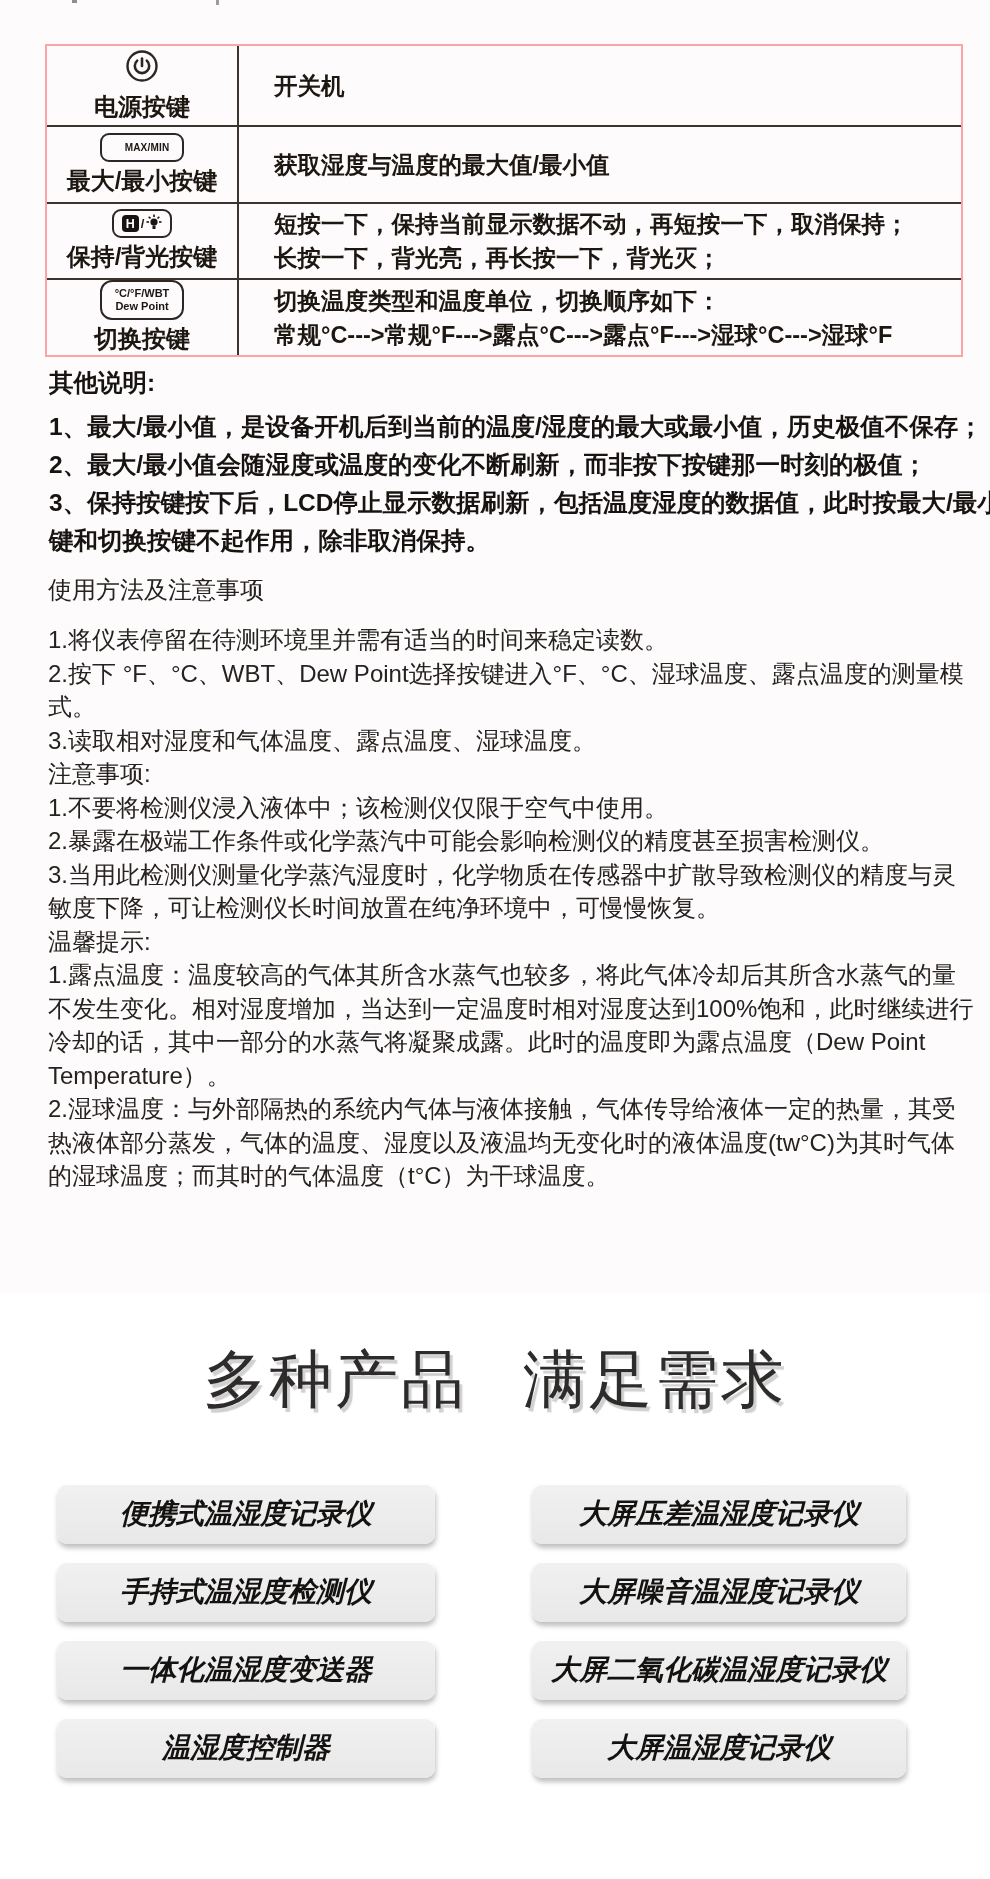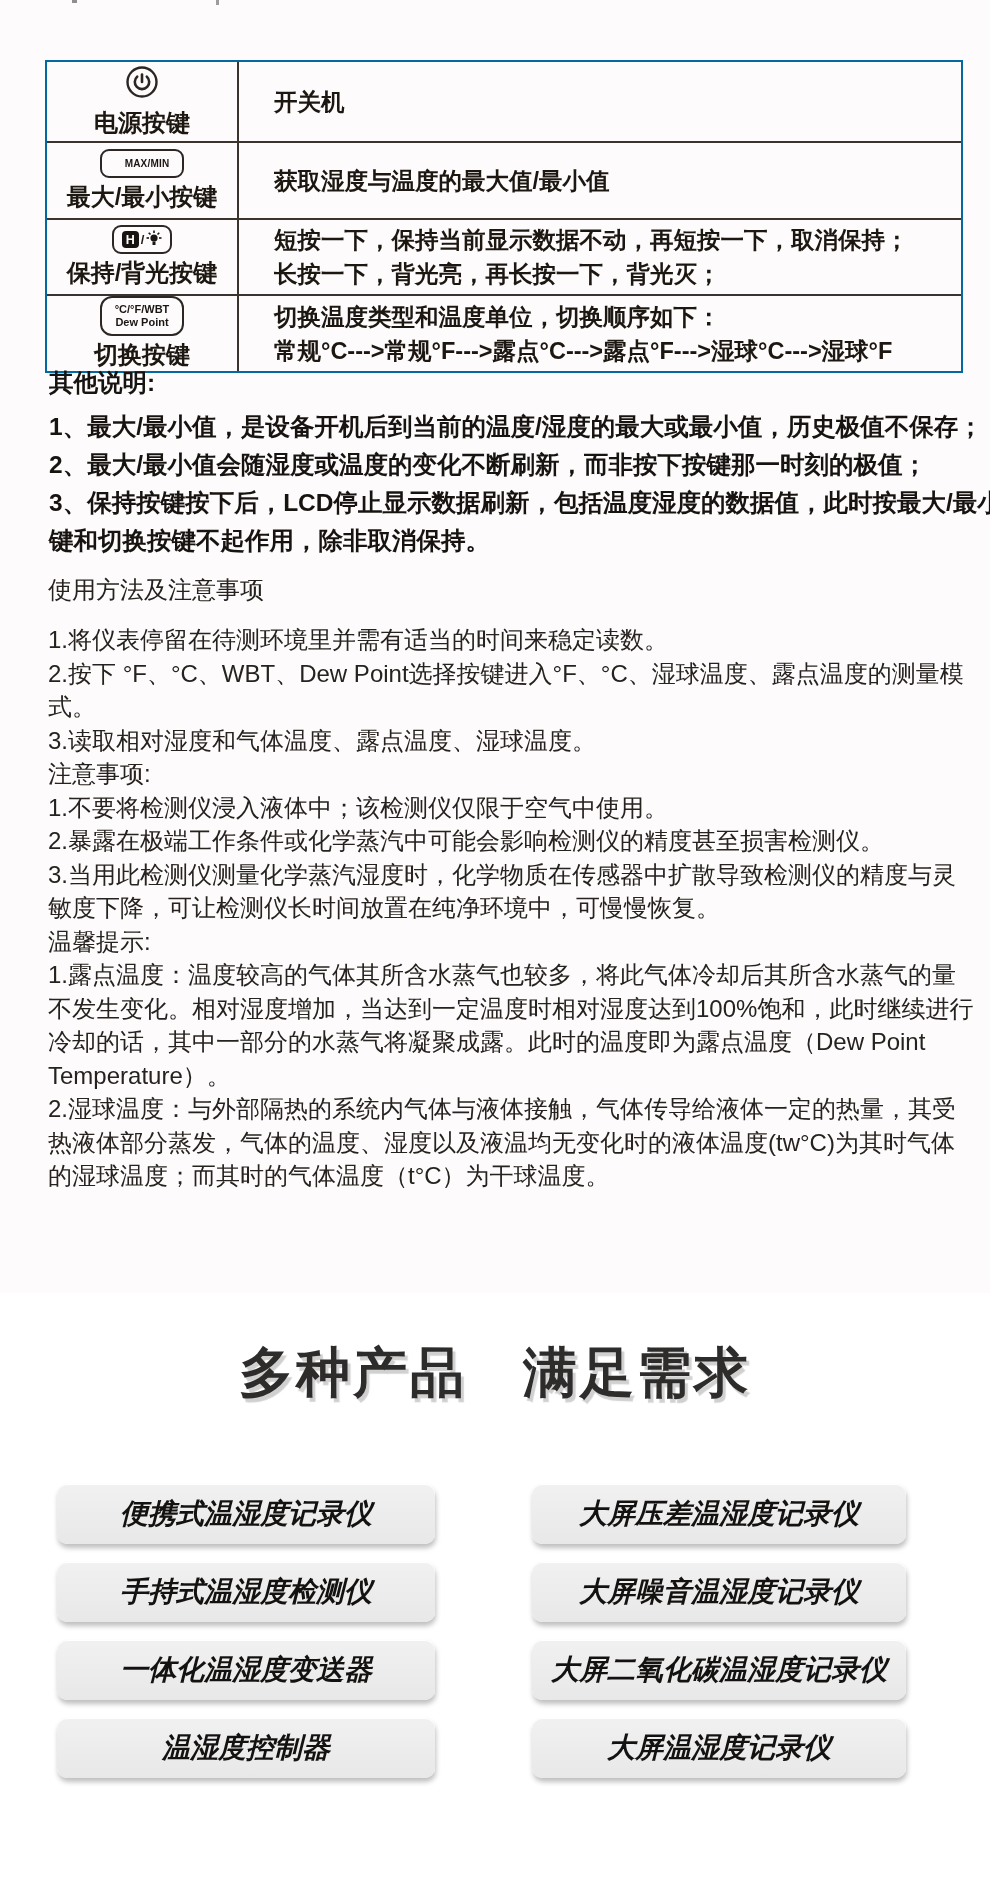--- a/index.html
+++ b/index.html
@@ -8,24 +8,24 @@
     position:relative; width:990px; height:1879px; overflow:hidden;
     background:#ffffff; color:#1b1613;
     font-family:"Liberation Sans","DejaVu Sans",sans-serif;
   }
   .top-bg { position:absolute; left:0; top:0; width:990px; height:1293px; background:#fdfbfb; }
   .tick-a { position:absolute; left:72px; top:0; width:5px; height:3px; background:#8f8f8f; }
   .tick-b { position:absolute; left:216px; top:0; width:3px; height:5px; background:#9d9d9d; }
 
   
   .tbl {
-    position:absolute; left:45px; top:60px; width:914px;
+    position:absolute; left:45px; top:44px; width:914px;
     display:grid; grid-template-columns:192px 1fr;
     grid-template-rows:79px 77px 76px 77px;
-    border:2px solid #0369a1;
+    border:2px solid #fca5a5;
   }
   .cell { border-top:2px solid #3b332e; }
   .cell.nt { border-top:none; }
   .kcell { border-right:2px solid #3b332e; display:flex; flex-direction:column; align-items:center; justify-content:center; gap:3px; }
   .dcell { display:flex; flex-direction:column; justify-content:center; padding:0 8px 0 29px; }
   .desc-line { font-size:23.5px; font-weight:600; line-height:34px; white-space:nowrap; color:#1d1712;margin-left:6px; }
   .klabel { font-size:24px; font-weight:600; color:#1d1712; }
   .pill { border:2px solid #2c2624; border-radius:9px; display:flex; align-items:center; justify-content:center; background:#fdfbfb; }
   .pill-maxmin { width:70px; height:25px; font-size:10px; font-weight:bold; letter-spacing:0.2px;padding-left:10px; }
   .pill-hold { width:56px; height:25px; gap:2px; }
@@ -41,21 +41,21 @@
 
   
   .usage { position:absolute; left:48px; top:578px; width:918px; font-size:24px; font-weight:normal; color:#26221f; }
   .usage-title { line-height:24px; margin-bottom:21px; }
   .usage-line { line-height:33.5px; white-space:nowrap; }
 
   
   .products-title {
     position:absolute; left:0; top:1337px; width:990px;
     display:flex; justify-content:center; gap:56px;
-    font-size:54px; font-weight:bold; letter-spacing:3px; color:#2e2b2b;
+    font-size:63px; font-weight:normal; letter-spacing:3px; color:#2e2b2b;
     text-shadow:3px 4px 1px rgba(150,150,150,0.45);
   }
   .col { position:absolute; display:flex; flex-direction:column; gap:18px; }
   .col-left  { left:57px;  top:1484px; width:378px; }
   .col-right { left:532px; top:1484px; width:374px; }
   .product-btn {
     height:60px; border-radius:10px;
     background:linear-gradient(180deg,#f2f1f1 0%,#e9e8e8 100%);
     box-shadow:1px 4px 5px rgba(0,0,0,0.25), inset 0 1px 0 #ffffff;
     display:flex; align-items:center; justify-content:center;

